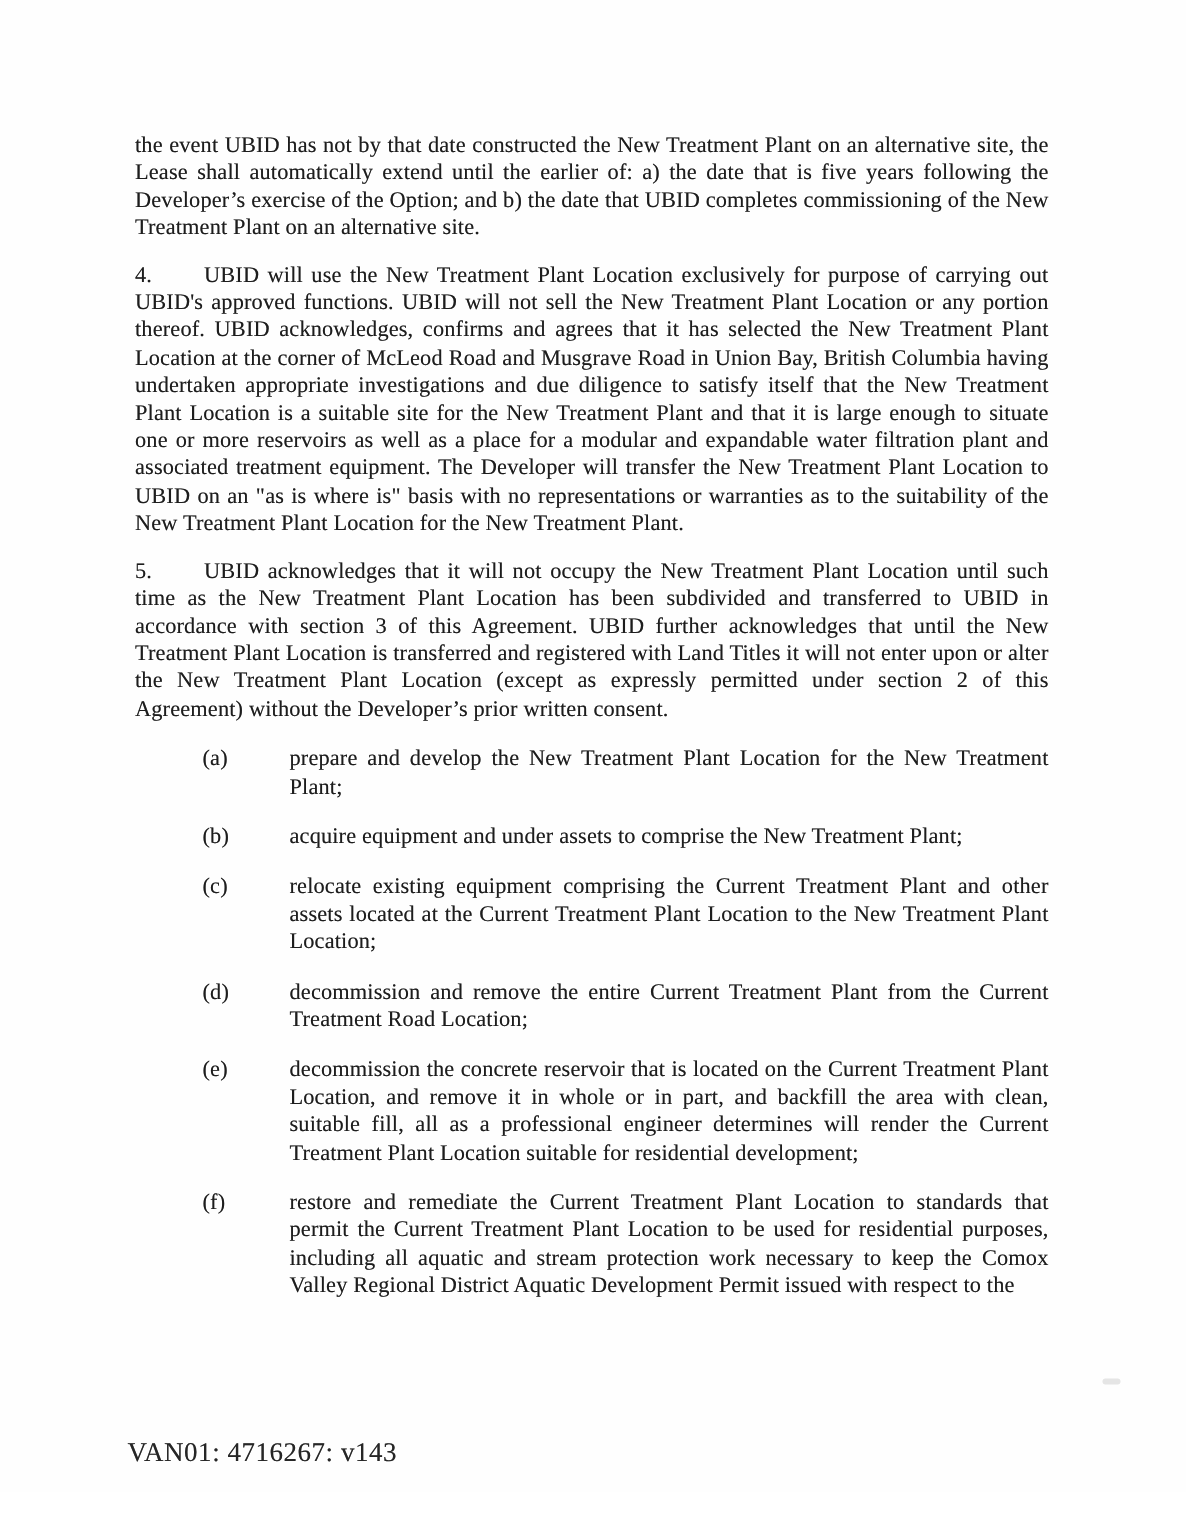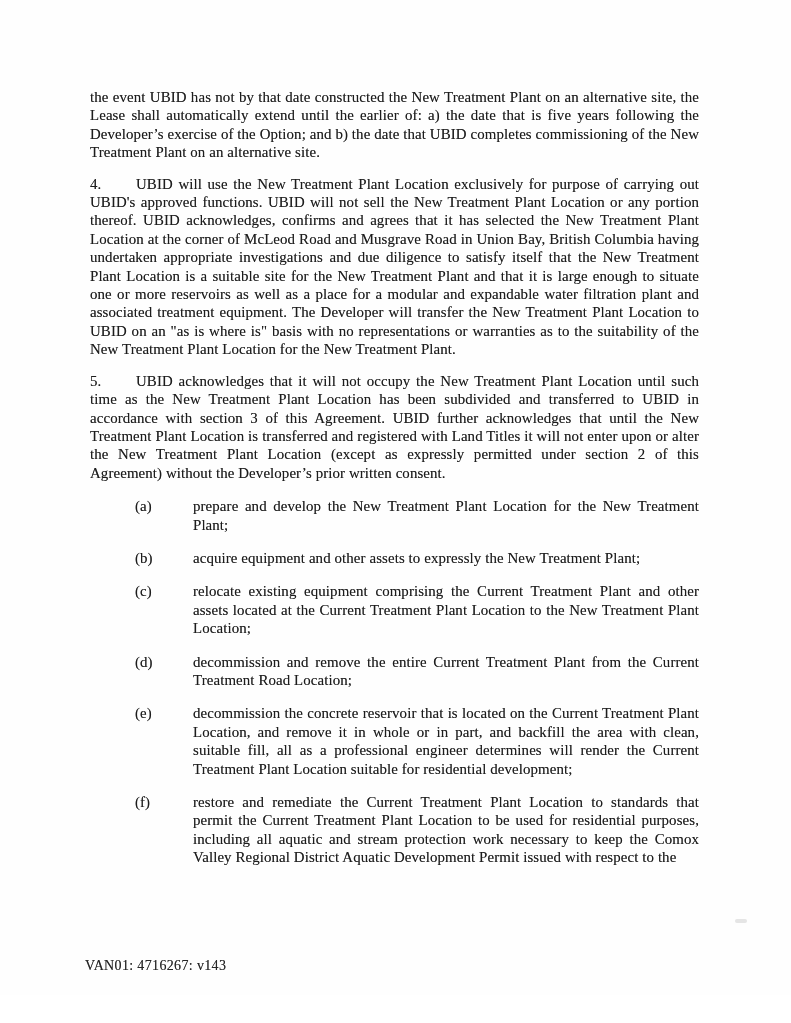--- a/index.html
+++ b/index.html
@@ -46,21 +46,21 @@
   }
   .item .text {
     flex: 1;
     text-align: justify;
     margin-left: 10px;
   }
   .footer {
     position: absolute;
     left: 85px;
     top: 958px;
-    font-size: 14px;
+    font-size: 18px;
     letter-spacing: 0.35px;
     color: #262626;
   }
   .speck {
     position: absolute;
     left: 735px;
     top: 919px;
     width: 12px;
     height: 4px;
     background: #cfcfcf;
@@ -81,21 +81,21 @@
     <p class="para"><span class="num">5.</span><span class="ptext">UBID acknowledges that it will not occupy the New Treatment Plant Location until such time as the New Treatment Plant Location has been subdivided and transferred to UBID in accordance with section 3 of this Agreement. UBID further acknowledges that until the New Treatment Plant Location is transferred and registered with Land Titles it will not enter upon or alter the New Treatment Plant Location (except as expressly permitted under section 2 of this Agreement) without the Developer’s prior written consent.</span></p>
 
 
     <div class="item">
       <span class="label">(a)</span>
       <span class="text">prepare and develop the New Treatment Plant Location for the New Treatment Plant;</span>
     </div>
 
     <div class="item">
       <span class="label">(b)</span>
-      <span class="text">acquire equipment and other assets to expressly the New Treatment Plant;</span>
+      <span class="text">acquire equipment and under assets to comprise the New Treatment Plant;</span>
     </div>
 
     <div class="item">
       <span class="label">(c)</span>
       <span class="text">relocate existing equipment comprising the Current Treatment Plant and other assets located at the Current Treatment Plant Location to the New Treatment Plant Location;</span>
     </div>
 
     <div class="item">
       <span class="label">(d)</span>
       <span class="text">decommission and remove the entire Current Treatment Plant from the Current Treatment Road Location;</span>

